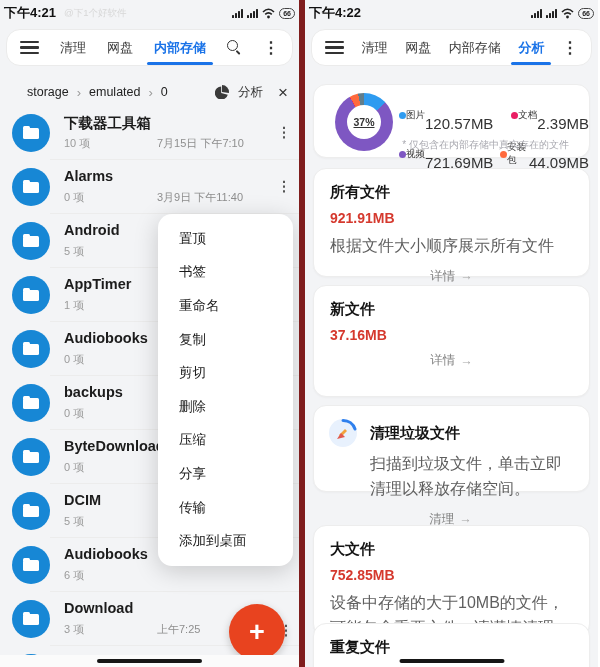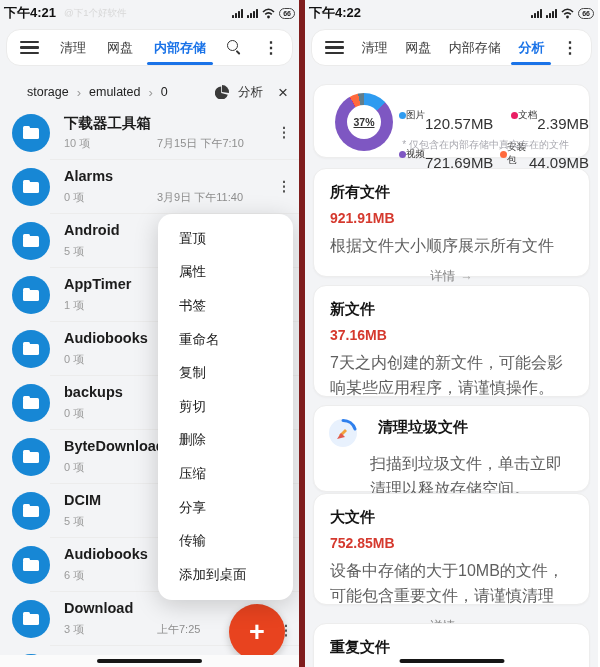--- a/index.html
+++ b/index.html
@@ -76,23 +76,23 @@
 
   .infocard { padding:14px 16px 0 16px; }
   .ic-title { font-size:15px; font-weight:bold; color:#141414; }
   .ic-value { margin-top:8px; font-size:14px; font-weight:bold; color:#d5392e; }
   .ic-desc { margin-top:8px; font-size:16px; color:#5f5f5f; line-height:1.55; }
   .ic-action { margin-top:9px; display:flex; align-items:center; justify-content:center; gap:5px; font-size:12.5px; color:#818181; }
   .ic-action .arr { color:#a5a5a5; }
   .card1 { top:168px; height:109px; }
   .card2 { top:285px; height:112px; }
   .card3 { top:405px; height:87px; padding:12px 16px 0 14px; }
-  .card4 { top:493px; height:112px; }
+  .card4 { top:525px; height:112px; }
   .card5 { top:623px; height:60px; }
-  .clean-head { display:flex; align-items:flex-start; gap:20px; }
+  .clean-head { display:flex; align-items:center; gap:12px; }
   .clean-body { margin-left:42px; }
   .clean-body .ic-desc { margin-top:4px; }
 </style>
 </head>
 <body>
 
 <div class="wrap">
 
   <div class="phone">
     <div class="statusbar">
@@ -218,21 +218,20 @@
         <span class="fdate">上午7:25</span>
         <span class="divider"></span>
       </div>
       <div class="frow">
         <span class="ficon"></span>
       </div>
     </div>
 
     <div class="ctxmenu">
       <div class="ctxitem">置顶</div>
-      <div class="ctxitem">属性</div>
       <div class="ctxitem">书签</div>
       <div class="ctxitem">重命名</div>
       <div class="ctxitem">复制</div>
       <div class="ctxitem">剪切</div>
       <div class="ctxitem">删除</div>
       <div class="ctxitem">压缩</div>
       <div class="ctxitem">分享</div>
       <div class="ctxitem">传输</div>
       <div class="ctxitem">添加到桌面</div>
     </div>
@@ -333,21 +332,20 @@
       <div class="ic-desc">根据文件大小顺序展示所有文件</div>
       <div class="ic-action">
           <span>详情</span>
           <span class="arr">→</span>
         </div>
     </div>
 
     <div class="card infocard card2">
       <div class="ic-title">新文件</div>
       <div class="ic-value">37.16MB</div>
-      <div class="ic-desc">7天之内创建的新文件，可能会影响某些应用程序，请谨慎操作。</div>
       <div class="ic-action">
           <span>详情</span>
           <span class="arr">→</span>
         </div>
     </div>
 
     <div class="card infocard card3">
       <div class="clean-head">
         <svg width="30" height="30" viewBox="0 0 30 30">
           <circle cx="15" cy="15" r="14" fill="#e8f1fd"></circle>

